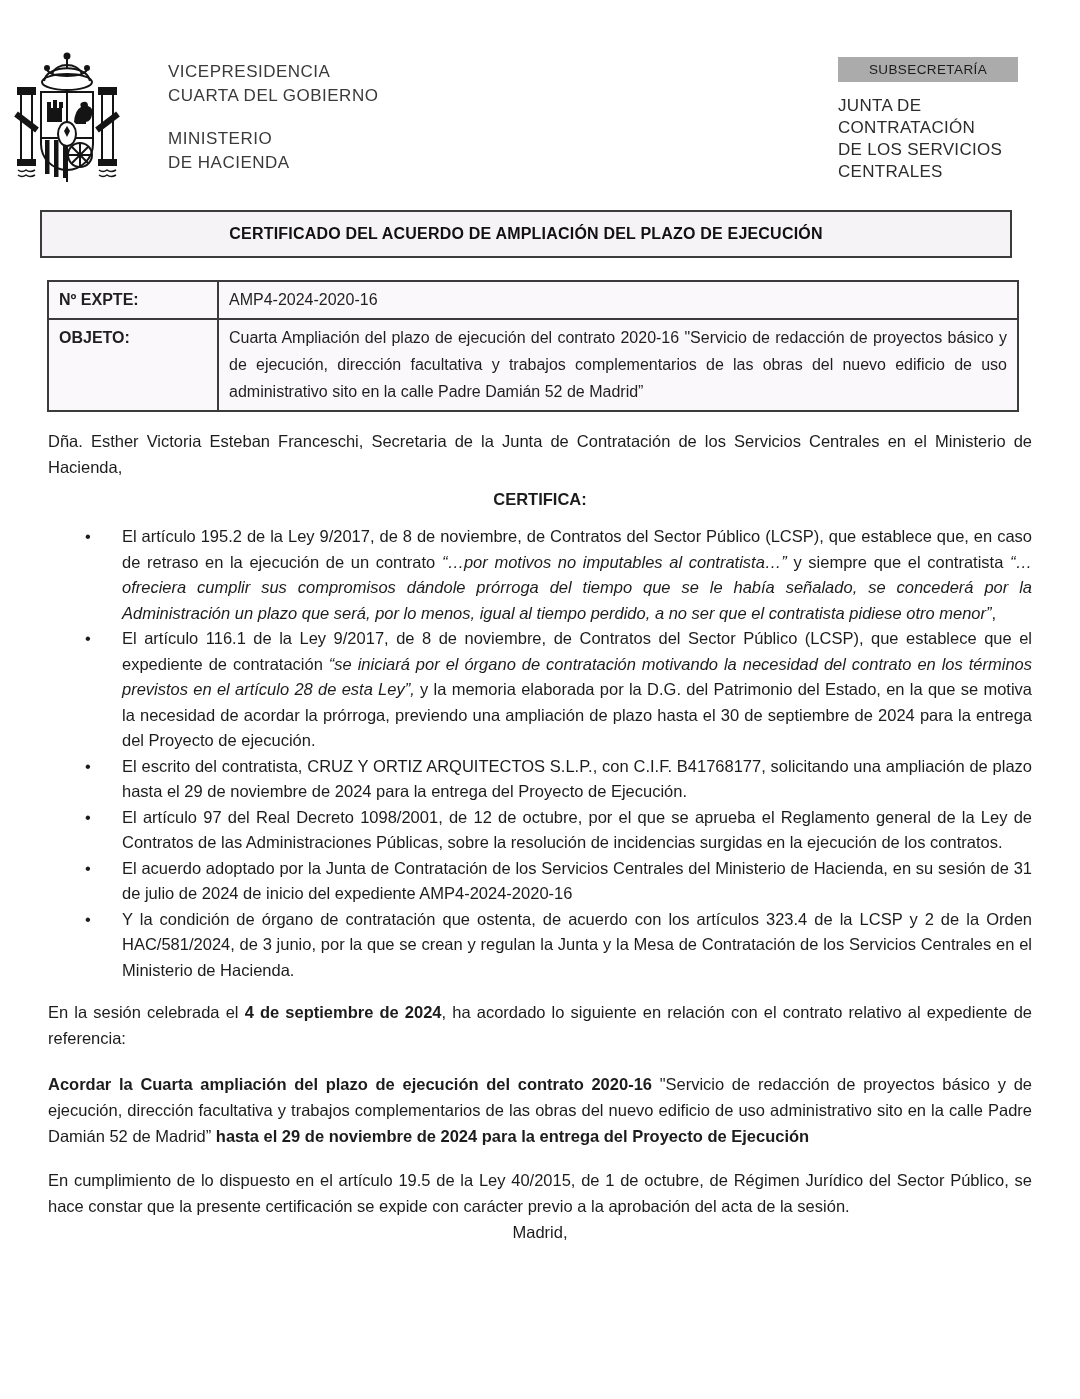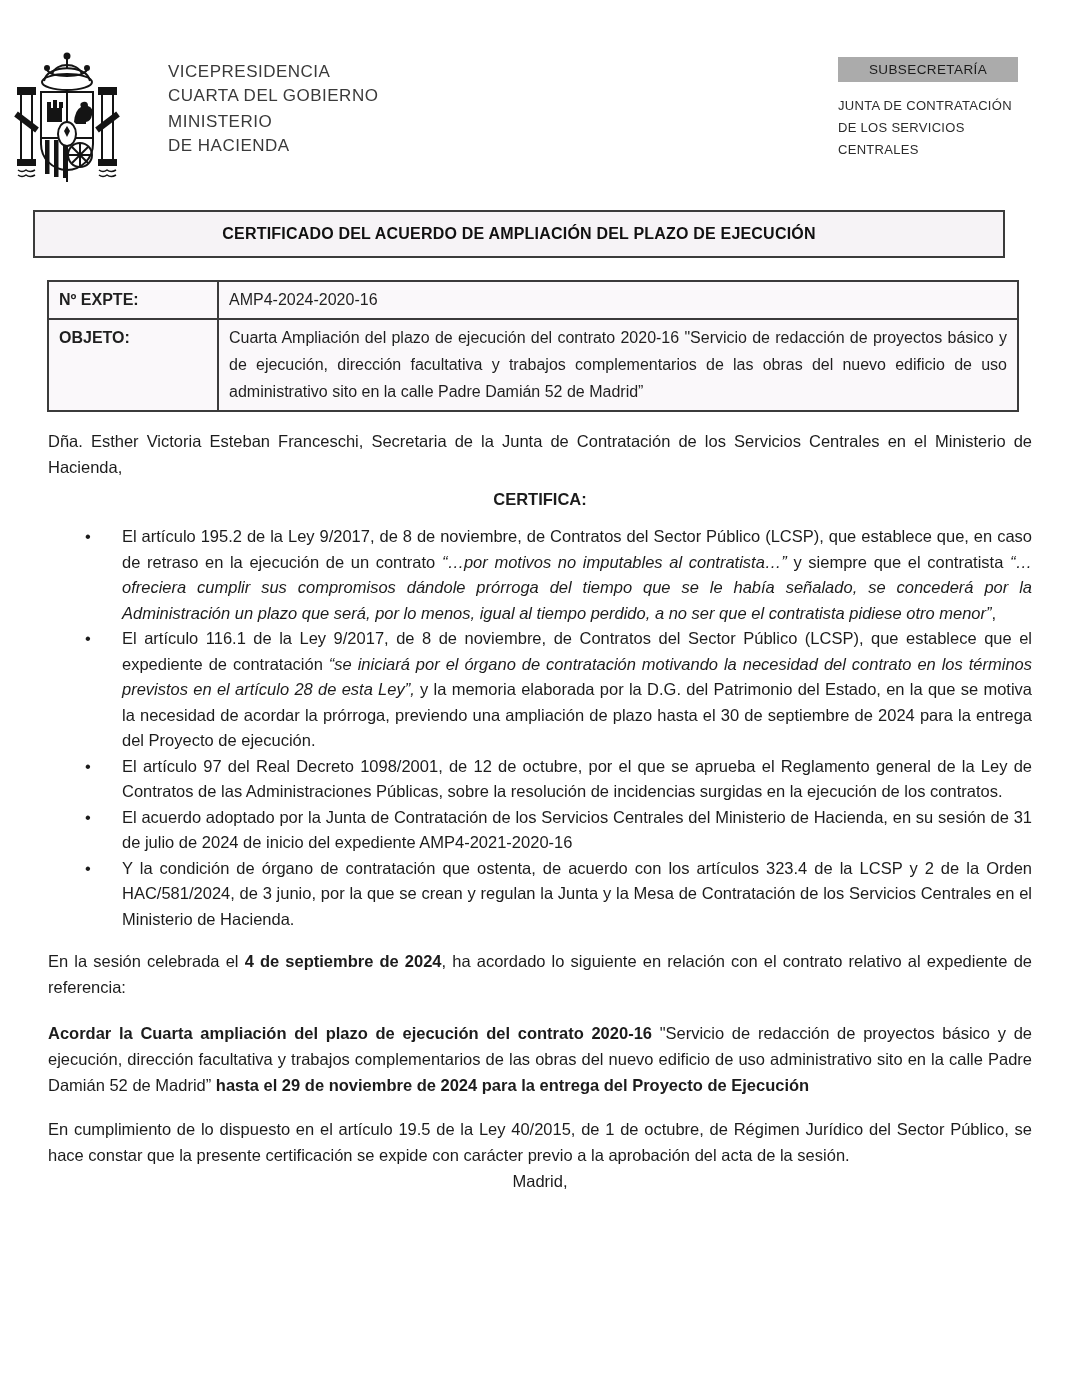--- a/index.html
+++ b/index.html
@@ -4,27 +4,27 @@
 <style>
   html,body{margin:0;padding:0;background:#fff;}
   .page{
     position:relative;width:1080px;height:1399px;background:#fff;
     font-family:"Liberation Sans",sans-serif;color:#1f1f1f;overflow:hidden;
   }
   
   .coat{position:absolute;left:14px;top:52px;width:106px;height:142px;}
   .ministry{position:absolute;left:168px;top:60px;font-size:17px;line-height:24px;
     letter-spacing:.5px;color:#3a3a3a;}
-  .ministry .block2{margin-top:2px;}
+  .ministry .block2{margin-top:19px;}
   .right-head{position:absolute;left:838px;top:57px;width:200px;}
   .subsec{background:#ababab;color:#1c1c1c;font-size:13.5px;letter-spacing:.4px;
     padding:5px 9px;width:162px;text-align:center;}
-  .junta{margin-top:13px;font-size:13px;line-height:22px;letter-spacing:.3px;color:#2c2c2c;}
+  .junta{margin-top:13px;font-size:17px;line-height:22px;letter-spacing:.3px;color:#2c2c2c;}
   
-  .title-box{position:absolute;left:33px;top:210px;width:968px;border:2px solid #3b3b3b;
+  .title-box{position:absolute;left:40px;top:210px;width:968px;border:2px solid #3b3b3b;
     background:#f6f3f6;text-align:center;padding:13px 0;font-weight:bold;font-size:16px;
     letter-spacing:.2px;color:#111;}
   
   .exp-table{position:absolute;left:47px;top:280px;width:972px;border-collapse:collapse;
     font-size:16px;}
   .exp-table td{border:2px solid #3b3b3b;background:#faf8fa;vertical-align:top;
     padding:4px 10px 5px 10px;line-height:27px;}
   .exp-table td.lbl{width:148px;font-weight:bold;}
   .exp-table td.val{text-align:justify;}
   
@@ -135,22 +135,23 @@
     </tbody>
   </table>
 
   <div class="body-flow">
     <p>Dña. Esther Victoria Esteban Franceschi, Secretaria de la Junta de Contratación de los Servicios Centrales en el Ministerio de Hacienda,</p>
     <p class="certifica">CERTIFICA:</p>
 
     <ul class="bullets">
       <li><span>El artículo 195.2 de la Ley 9/2017, de 8 de noviembre, de Contratos del Sector Público (LCSP), que establece que, en caso de retraso en la ejecución de un contrato </span><span class="i">“…por motivos no imputables al contratista…”</span><span> y siempre que el contratista </span><span class="i">“…ofreciera cumplir sus compromisos dándole prórroga del tiempo que se le había señalado, se concederá por la Administración un plazo que será, por lo menos, igual al tiempo perdido, a no ser que el contratista pidiese otro menor”</span><span>,</span></li>
       <li><span>El artículo 116.1 de la Ley 9/2017, de 8 de noviembre, de Contratos del Sector Público (LCSP), que establece que el expediente de contratación </span><span class="i">“se iniciará por el órgano de contratación motivando la necesidad del contrato en los términos previstos en el artículo 28 de esta Ley”,</span><span> y la memoria elaborada por la D.G. del Patrimonio del Estado, en la que se motiva la necesidad de acordar la prórroga, previendo una ampliación de plazo hasta el 30 de septiembre de 2024 para la entrega del Proyecto de ejecución.</span></li>
+      <li><span>El escrito del contratista, CRUZ Y ORTIZ ARQUITECTOS S.L.P., con C.I.F. B41768177, solicitando una ampliación de plazo hasta el 29 de noviembre de 2024 para la entrega del Proyecto de Ejecución.</span></li>
       <li><span>El artículo 97 del Real Decreto 1098/2001, de 12 de octubre, por el que se aprueba el Reglamento general de la Ley de Contratos de las Administraciones Públicas, sobre la resolución de incidencias surgidas en la ejecución de los contratos.</span></li>
-      <li><span>El acuerdo adoptado por la Junta de Contratación de los Servicios Centrales del Ministerio de Hacienda, en su sesión de 31 de julio de 2024 de inicio del expediente AMP4-2021-2020-16</span></li>
+      <li><span>El acuerdo adoptado por la Junta de Contratación de los Servicios Centrales del Ministerio de Hacienda, en su sesión de 31 de julio de 2024 de inicio del expediente AMP4-2024-2020-16</span></li>
       <li><span>Y la condición de órgano de contratación que ostenta, de acuerdo con los artículos 323.4 de la LCSP y 2 de la Orden HAC/581/2024, de 3 junio, por la que se crean y regulan la Junta y la Mesa de Contratación de los Servicios Centrales en el Ministerio de Hacienda.</span></li>
     </ul>
 
     <p class="session"><span>En la sesión celebrada el </span><span class="b">4 de septiembre de 2024</span><span>, ha acordado lo siguiente en relación con el contrato relativo al expediente de referencia:</span></p>
     <p class="acordar"><span class="b">Acordar la Cuarta ampliación del plazo de ejecución del contrato 2020-16</span><span> "Servicio de redacción de proyectos básico y de ejecución, dirección facultativa y trabajos complementarios de las obras del nuevo edificio de uso administrativo sito en la calle Padre Damián 52 de Madrid” </span><span class="b">hasta el 29 de noviembre de 2024 para la entrega del Proyecto de Ejecución</span></p>
     <p class="cumplimiento">En cumplimiento de lo dispuesto en el artículo 19.5 de la Ley 40/2015, de 1 de octubre, de Régimen Jurídico del Sector Público, se hace constar que la presente certificación se expide con carácter previo a la aprobación del acta de la sesión.</p>
     <p class="madrid">Madrid,</p>
   </div>
 
 </div>

